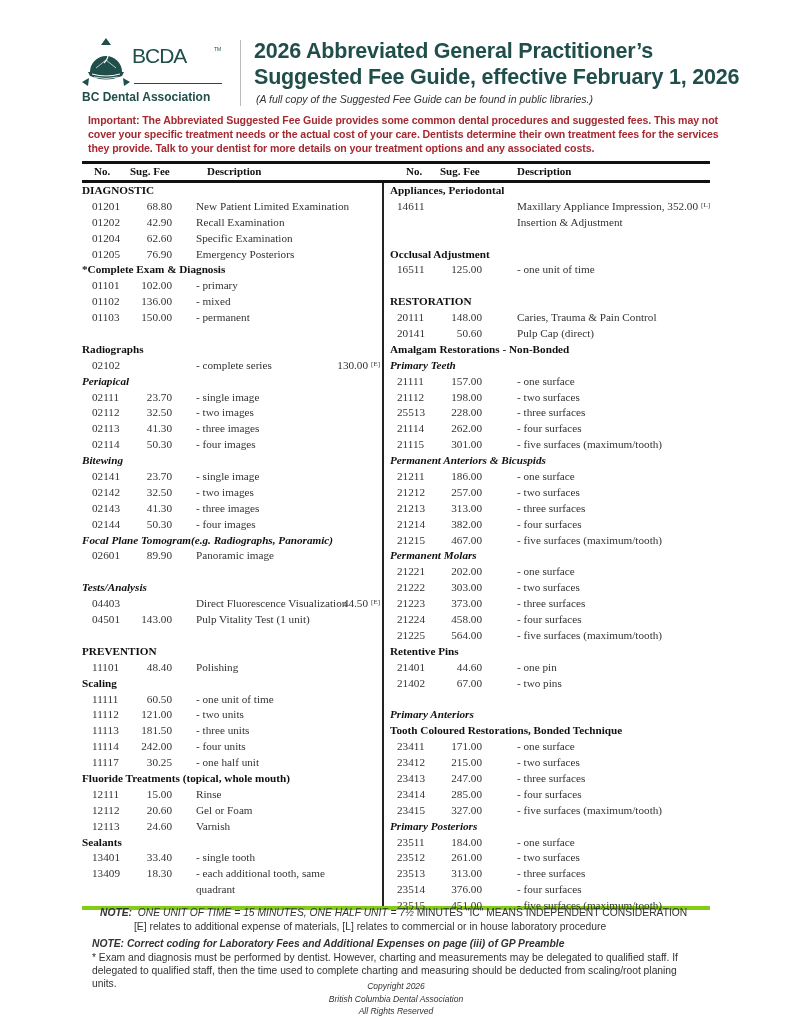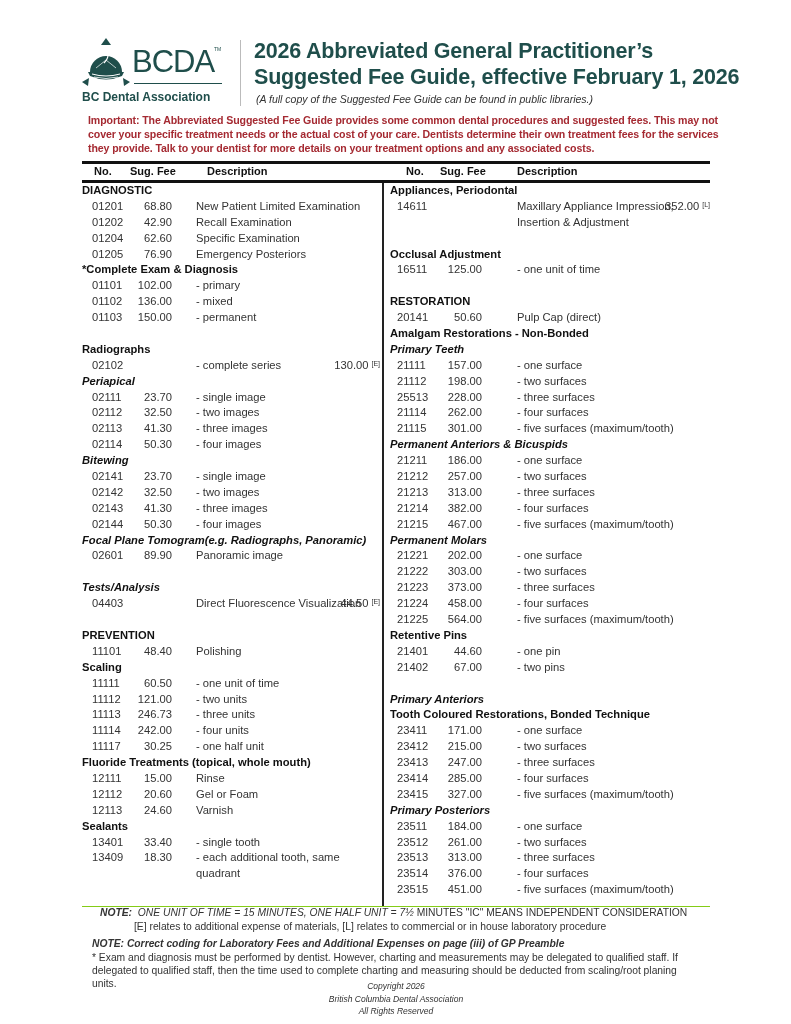--- a/index.html
+++ b/index.html
@@ -4,35 +4,35 @@
 <style>
   html, body { margin: 0; padding: 0; background: #ffffff; }
   body { width: 791px; height: 1024px; position: relative; overflow: hidden;
          font-family: "Liberation Sans", sans-serif; color: #2b2b2b; }
   .page { position: absolute; left: 82px; top: 38px; width: 628px; }
 
   
   .header { position: relative; height: 70px; }
   .logo { position: absolute; left: 0; top: 0; width: 150px; height: 70px; }
   .logo svg { position: absolute; left: 0; top: 0; }
-  .logo-wordmark { position: absolute; left: 50px; top: 6px; font-size: 31px; color: #1f4e4b;
+  .logo-wordmark { position: absolute; left: 50px; top: 6px; font-size: 21px; color: #1f4e4b;
                    letter-spacing: -1px; font-family: "Liberation Sans", sans-serif; }
   .logo-tm { position: absolute; left: 132px; top: 8px; font-size: 5px; color: #1f4e4b; }
   .logo-rule { position: absolute; left: 52px; top: 45px; width: 88px; height: 1px; background: #1f4e4b; }
   .logo-name { position: absolute; left: 0; top: 52px; font-size: 12px; font-weight: bold; color: #1f4e4b; white-space: nowrap; }
   .vdivider { position: absolute; left: 158px; top: 2px; width: 1px; height: 66px; background: #bbbbbb; }
   .title { position: absolute; left: 172px; top: 0; font-size: 21.5px; font-weight: bold; color: #1f4e4b; line-height: 26px; white-space: nowrap; letter-spacing: -0.2px; }
   .subtitle { position: absolute; left: 174px; top: 55px; font-size: 10.5px; font-style: italic; color: #333; white-space: nowrap; }
 
   .important { position: absolute; left: 0; top: 75px; width: 640px; font-size: 10.6px; font-weight: bold;
                color: #a52a32; line-height: 14px; letter-spacing: -0.1px; margin-left: 6px; }
 
   
   .table { position: absolute; left: 0; top: 123px; width: 628px; height: 742px;
-           border-top: 3px solid #111; border-bottom: 1px solid #84cc16; }
+           border-top: 3px solid #111; border-bottom: 4px solid #84cc16; font-family: Liberation Serif, serif; }
   .colhead { position: absolute; top: 1px; height: 15px; width: 628px; border-bottom: 3px solid #111; }
   .colhead span { position: absolute; top: 0; font-size: 11px; font-weight: bold; color: #111; }
   .midline { position: absolute; left: 300px; top: 19px; width: 2px; bottom: 0; background: #222; }
   .col { position: absolute; top: 19px; }
   .col.left { left: 0; width: 298px; }
   .col.right { left: 308px; width: 320px; }
   .row { position: relative; height: 15.9px; font-size: 11.2px; line-height: 15.9px; white-space: nowrap; color: #333; }
   .row.blank { height: 15.9px; }
   .sec { font-weight: bold; color: #111; }
   .subsec { font-weight: bold; font-style: italic; color: #111; }
@@ -192,41 +192,46 @@
           <span class="cell-fee"><span>89.90</span></span>
           <span class="cell-desc">Panoramic image</span>
         </div>
         <div class="row blank"></div>
         <div class="row subsec">Tests/Analysis</div>
         <div class="row">
           <span class="cell-no">04403</span>
           <span class="cell-fee" style="width: auto; left: 56px;"><span>44.50</span><span class="sup">[E]</span></span>
           <span class="cell-desc">Direct Fluorescence Visualization</span>
         </div>
+        <div class="row">
+          <span class="cell-no">04501</span>
+          <span class="cell-fee"><span>143.00</span></span>
+          <span class="cell-desc">Pulp Vitality Test (1 unit)</span>
+        </div>
         <div class="row blank"></div>
         <div class="row sec">PREVENTION</div>
         <div class="row">
           <span class="cell-no">11101</span>
           <span class="cell-fee"><span>48.40</span></span>
           <span class="cell-desc">Polishing</span>
         </div>
         <div class="row sec">Scaling</div>
         <div class="row">
           <span class="cell-no">11111</span>
           <span class="cell-fee"><span>60.50</span></span>
           <span class="cell-desc">- one unit of time</span>
         </div>
         <div class="row">
           <span class="cell-no">11112</span>
           <span class="cell-fee"><span>121.00</span></span>
           <span class="cell-desc">- two units</span>
         </div>
         <div class="row">
           <span class="cell-no">11113</span>
-          <span class="cell-fee"><span>246.73</span></span>
+          <span class="cell-fee"><span>181.50</span></span>
           <span class="cell-desc">- three units</span>
         </div>
         <div class="row">
           <span class="cell-no">11114</span>
           <span class="cell-fee"><span>242.00</span></span>
           <span class="cell-desc">- four units</span>
         </div>
         <div class="row">
           <span class="cell-no">11117</span>
           <span class="cell-fee"><span>30.25</span></span>
@@ -279,20 +284,25 @@
         </div>
         <div class="row blank"></div>
         <div class="row sec">Occlusal Adjustment</div>
         <div class="row">
           <span class="cell-no">16511</span>
           <span class="cell-fee"><span>125.00</span></span>
           <span class="cell-desc">- one unit of time</span>
         </div>
         <div class="row blank"></div>
         <div class="row sec">RESTORATION</div>
+        <div class="row">
+          <span class="cell-no">20111</span>
+          <span class="cell-fee"><span>148.00</span></span>
+          <span class="cell-desc">Caries, Trauma &amp; Pain Control</span>
+        </div>
         <div class="row">
           <span class="cell-no">20141</span>
           <span class="cell-fee"><span>50.60</span></span>
           <span class="cell-desc">Pulp Cap (direct)</span>
         </div>
         <div class="row sec">Amalgam Restorations - Non-Bonded</div>
         <div class="row subsec">Primary Teeth</div>
         <div class="row">
           <span class="cell-no">21111</span>
           <span class="cell-fee"><span>157.00</span></span>

